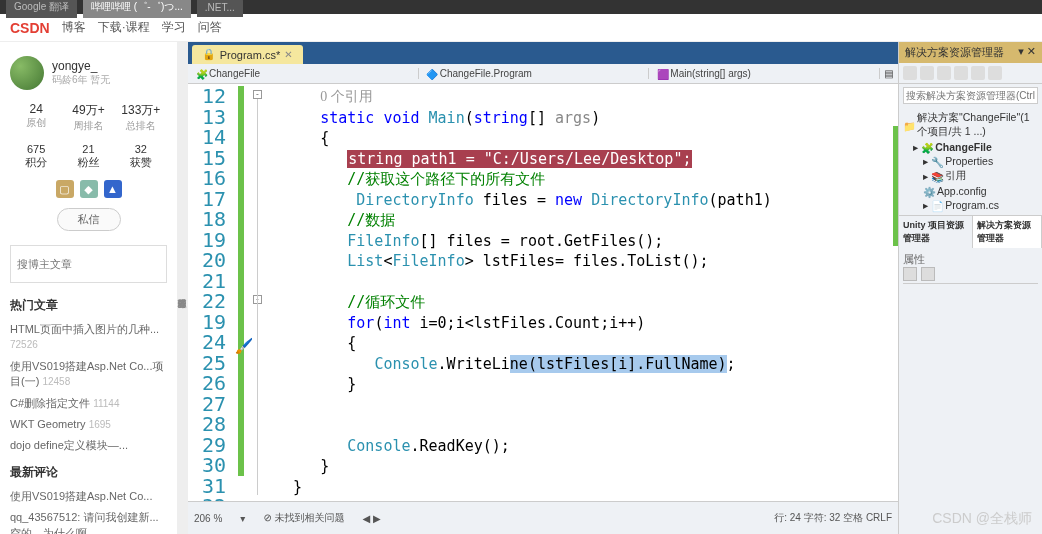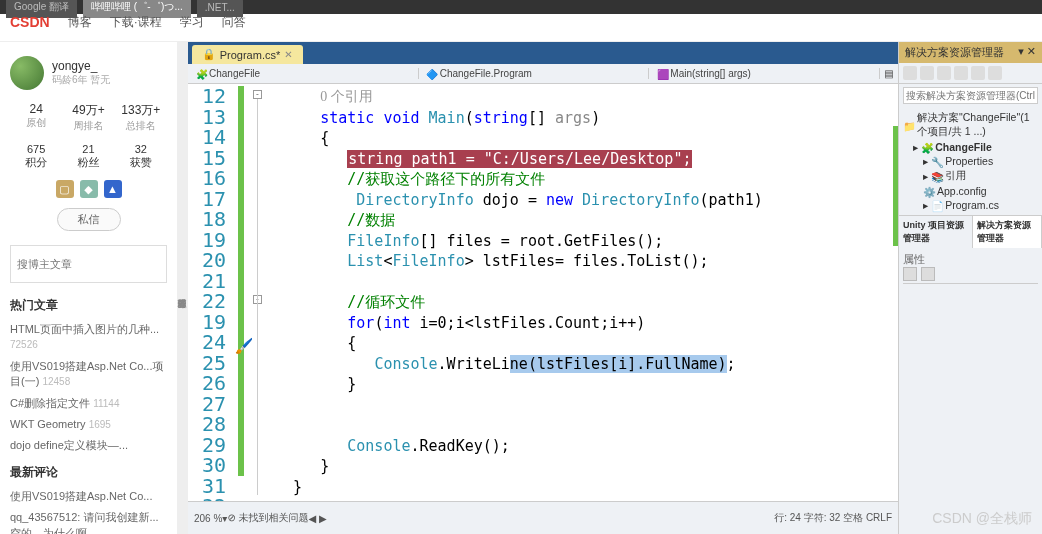--- a/index.html
+++ b/index.html
@@ -4,21 +4,21 @@
 <style>
 * { box-sizing: border-box; margin: 0; padding: 0; }
 body { font-family: "Microsoft YaHei", "Segoe UI", sans-serif; font-size: 12px; color: #333; background: #fff; width: 1042px; height: 534px; overflow: hidden; position: relative; }
 
 
 .browser-tabs { height: 14px; background: #333; display: flex; align-items: center; padding: 0 6px; gap: 6px; color: #bbb; font-size: 10px; }
 .browser-tabs .tab { background: #555; padding: 4px 8px; border-radius: 3px 3px 0 0; }
 .browser-tabs .tab.active { background: #888; color: #fff; }
 
 
-.csdn-header { height: 28px; display: flex; padding: 0 10px; gap: 18px; border-bottom: 1px solid #eee; background: #fff; font-size: 12px; color: #555; }
+.csdn-header { height: 28px; display: flex; align-items: center; padding: 0 10px; gap: 12px; border-bottom: 1px solid #eee; background: #fff; font-size: 12px; color: #555; }
 .csdn-logo { color: #e33e33; font-weight: bold; font-size: 14px; }
 
 .layout { display: flex; height: calc(100% - 42px); }
 
 
 .sidebar { width: 178px; background: #fff; padding: 14px 10px; border-right: 1px solid #eee; overflow: hidden; font-size: 11px; }
 .profile { display: flex; gap: 8px; align-items: center; margin-bottom: 12px; }
 .avatar { width: 34px; height: 34px; border-radius: 50%; background: radial-gradient(circle at 30% 30%, #8b6, #473); }
 .profile-name { font-size: 12px; color: #333; }
 .profile-sub { font-size: 10px; color: #aaa; }
@@ -64,21 +64,21 @@
 .typ { color: #2b91af; }
 .str { color: #a31515; }
 .cmt { color: #008000; }
 .hl-red { background: #a83f4f; color: #fff; padding: 0 1px;}
 .hl-red .str, .hl-red .kw { color: #fff; }
 .hl-blue { background: #a7caed; }
 .param { color: #888; }
 
 .right-change { position: absolute; right: 0; top: 42px; width: 5px; height: 120px; background: #6cc24a; }
 
-.ide-status { height: 18px; background: #eef1f5; border-top: 1px solid #ccc; display: flex; align-items: center; font-size: 10px; color: #555; padding: 16px 6px; gap: 0; }
+.ide-status { height: 18px; background: #eef1f5; border-top: 1px solid #ccc; display: flex; align-items: center; font-size: 10px; color: #555; padding: 16px 6px; gap: 18px; }
 .ide-status .spacer { flex: 1; }
 .ide-bottom-tabs { height: 18px; background: #eef1f5; border-top: 1px solid #ccc; display: flex; align-items: center; font-size: 10px; color: #555; padding: 0 6px; gap: 12px; }
 
 
 .sol { width: 144px; background: #eef1f5; border-left: 1px solid #ccc; display: flex; flex-direction: column; }
 .sol-title { background: #d6b96e; padding: 3px 6px; font-size: 11px; color: #333; display:flex; justify-content:space-between;}
 .sol-tools { padding: 3px 4px; display: flex; gap: 3px; background: #eef1f5; border-bottom: 1px solid #ccc; }
 .sol-tools span { width: 14px; height: 14px; background: #ddd; border-radius: 2px; }
 .sol-search { width: calc(100% - 8px); margin: 3px 4px; border: 1px solid #ccc; font-size: 10px; padding: 2px; color:#999;}
 .tree { padding: 3px 4px; font-size: 10.5px; color: #333; }
@@ -227,21 +227,21 @@
         <div class="fold-strip">
           <div class="fold-box" style="top:6px;">-</div>
           <div class="fold-box" style="top:211px;">-</div>
           <div style="position:absolute;left:5px;top:15px;width:1px;height:396px;background:#ccc;"></div>
         </div>
         <div class="code-body">      <span class="ref-hint">0 个引用</span>
       <span class="kw">static</span> <span class="kw">void</span> <span class="typ">Main</span>(<span class="kw">string</span>[] <span class="param">args</span><span>)</span>
       <span>{</span>
          <span class="hl-red"><span class="kw">string</span><span> path1 = </span><span class="str">"C:/Users/Lee/Desktop"</span><span>;</span></span>
          <span class="cmt">//获取这个路径下的所有文件</span>
-          <span class="typ">DirectoryInfo</span><span> dojo = </span><span class="kw">new</span> <span class="typ">DirectoryInfo</span><span>(path1)</span>
+          <span class="typ">DirectoryInfo</span><span> files = </span><span class="kw">new</span> <span class="typ">DirectoryInfo</span><span>(path1)</span>
          <span class="cmt">//数据</span>
          <span class="typ">FileInfo</span><span>[] files = root.GetFiles();</span>
          <span class="typ">List</span>&lt;<span class="typ">FileInfo</span><span>&gt; lstFiles= files.ToList();</span>
 
          <span class="cmt">//循环文件</span>
          <span class="kw">for</span>(<span class="kw">int</span><span> i=0;i&lt;lstFiles.Count;i++)</span>
          <span>{</span>
             <span class="typ">Console</span><span>.WriteL</span><span>i</span><span class="hl-blue"><span>ne</span><span>(lstFiles[i].FullName)</span></span><span>;</span>
          <span>}</span>
 

